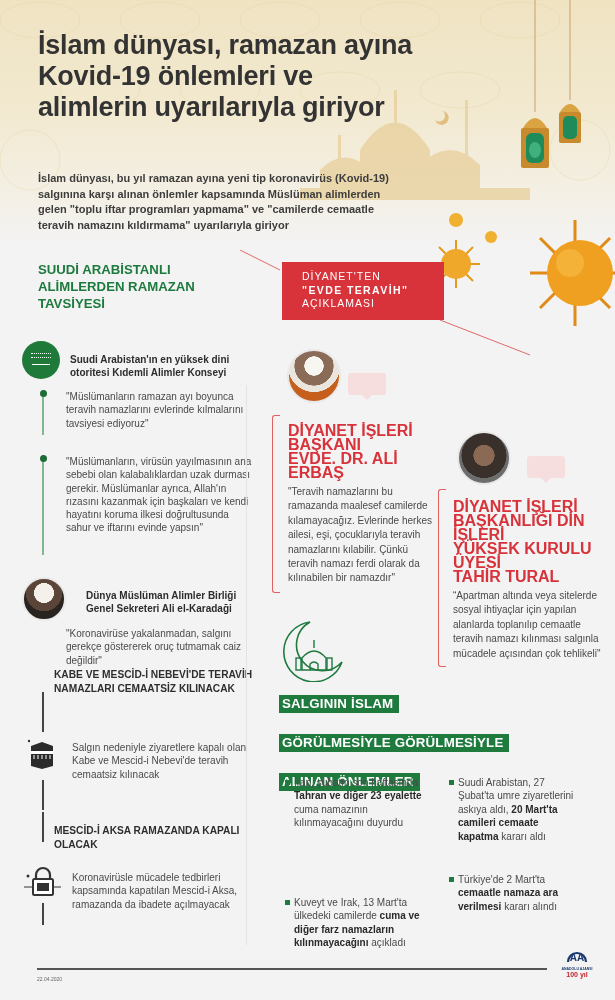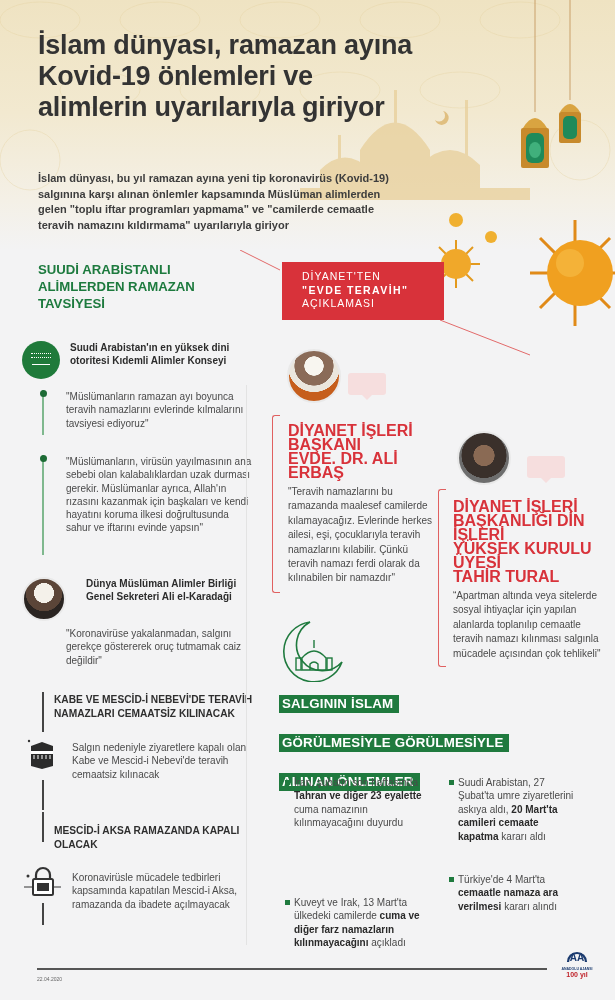--- a/index.html
+++ b/index.html
@@ -30,21 +30,21 @@
 
   .virus { position: absolute; }
 
   
   .sec-title-green {
     position: absolute; left: 38px; top: 261px; width: 200px;
     color: #1d7a3e; font-weight: 700; font-size: 13.2px; line-height: 17px;
   }
   .source-row { position: absolute; left: 22px; width: 230px; display: flex; gap: 10px; align-items: flex-start; }
   .flag-badge { width: 38px; height: 38px; border-radius: 50%; background: #1f7a3a; flex: none; position: relative; }
-  .source-name { font-weight: 700; font-size: 10px; line-height: 13.4px; color: #2c2c2c; margin-top: 0; }
+  .source-name { font-weight: 700; font-size: 10px; line-height: 13.4px; color: #2c2c2c; margin-top: 12px; }
   .quote-block { position: absolute; left: 42px; width: 210px; }
   .quote-line { position: absolute; left: 0; width: 2px; background: #7fb88e; }
   .quote-dot { position: absolute; left: -2.5px; top: 0; width: 7px; height: 7px; border-radius: 50%; background: #1d6b35; }
   .quote-text { margin-left: 24px; font-size: 10px; line-height: 13.3px; color: #4a4a4a; }
   .avatar { border-radius: 50%; flex: none; border: 2px solid #e9e9e9; position: relative; overflow: hidden; }
   .sub-title { position: absolute; left: 54px; width: 200px; font-weight: 700; font-size: 10.2px; line-height: 14px; color: #2e2e2e; }
   .v-rule { position: absolute; left: 42px; width: 2px; background: #444; }
   .icon-text { position: absolute; left: 72px; width: 180px; font-size: 10px; line-height: 13.3px; color: #4a4a4a; }
 
   
@@ -185,21 +185,21 @@
   <div class="quote-text">"Müslümanların, virüsün yayılmasının ana sebebi olan kalabalıklardan uzak durması gerekir. Müslümanlar ayrıca, Allah'ın rızasını kazanmak için başkaları ve kendi hayatını koruma ilkesi doğrultusunda sahur ve iftarını evinde yapsın"</div>
 </div>
 
 <div class="source-row" style="top:577px;">
   <div class="avatar" style="width:44px;height:44px;background:radial-gradient(circle at 50% 35%, #f4f1ea 0 30%, #5b4538 31% 55%, #2a2421 56%);"></div>
   <div class="source-name" style="margin-left:10px;">Dünya Müslüman Alimler Birliği Genel Sekreteri Ali el-Karadaği</div>
 </div>
 <div class="quote-text" style="position:absolute;left:66px;top:627px;width:185px;margin:0;">"Koronavirüse yakalanmadan, salgını gerekçe göstererek oruç tutmamak caiz değildir"</div>
 
 <div class="v-rule" style="top:692px;height:40px;"></div>
-<div class="sub-title" style="top:693px;">KABE VE MESCİD-İ NEBEVİ'DE TERAVİH NAMAZLARI CEMAATSİZ KILINACAK</div>
+<div class="sub-title" style="top:668px;">KABE VE MESCİD-İ NEBEVİ'DE TERAVİH NAMAZLARI CEMAATSİZ KILINACAK</div>
 <svg style="position:absolute;left:26px;top:738px;" width="32" height="32" viewBox="0 0 32 32">
   <circle cx="3" cy="3" r="1.2" fill="#333"></circle>
   <path d="M5 8 L16 4 L27 8 V28 L16 31 L5 28 Z" fill="#2b2b2b"></path>
   <rect x="5" y="13" width="22" height="3" fill="#fff"></rect>
   <g stroke="#fff" stroke-width="1">
       <line x1="8" y1="17" x2="8" y2="21"></line>
       <line x1="12" y1="17" x2="12" y2="21"></line>
       <line x1="16" y1="17" x2="16" y2="21"></line>
       <line x1="20" y1="17" x2="20" y2="21"></line>
       <line x1="24" y1="17" x2="24" y2="21"></line>
@@ -273,21 +273,21 @@
 <div class="bullet-item" style="left:285px;top:896px;width:150px;">
   <div class="bullet-sq"></div>
   <div class="bullet-text"><span>Kuveyt ve Irak, 13 Mart'ta ülkedeki camilerde </span><b>cuma ve diğer farz namazların kılınmayacağını</b><span> açıkladı</span></div>
 </div>
 <div class="bullet-item" style="left:449px;top:776px;width:125px;">
   <div class="bullet-sq"></div>
   <div class="bullet-text"><span>Suudi Arabistan, 27 Şubat'ta umre ziyaretlerini askıya aldı, </span><b>20 Mart'ta camileri cemaate kapatma</b><span> kararı aldı</span></div>
 </div>
 <div class="bullet-item" style="left:449px;top:873px;width:125px;">
   <div class="bullet-sq"></div>
-  <div class="bullet-text"><span>Türkiye'de 4 Mart'ta </span><b>cemaatle namaza ara verilmesi</b><span> kararı alındı</span></div>
+  <div class="bullet-text"><span>Türkiye'de 2 Mart'ta </span><b>cemaatle namaza ara verilmesi</b><span> kararı alındı</span></div>
 </div>
 
 <div class="footer-rule"></div>
 <div class="footer-date">22.04.2020</div>
 <div class="aa-logo">
   <svg width="22" height="18" viewBox="0 0 22 18">
     <path d="M2 17 A9 9 0 0 1 20 17" fill="none" stroke="#1b3b6f" stroke-width="2.2"></path>
     <text x="11" y="16" text-anchor="middle" font-size="10" font-weight="700" fill="#1b3b6f" font-family="Liberation Sans, sans-serif">AA</text>
   </svg>
   <div class="agency">ANADOLU AJANSI</div>

